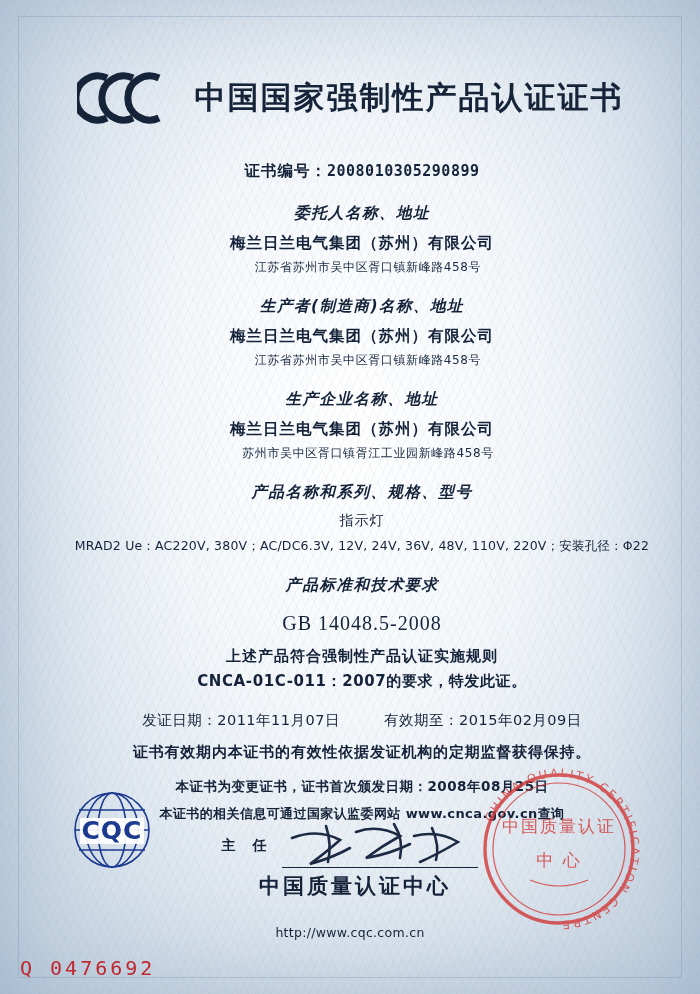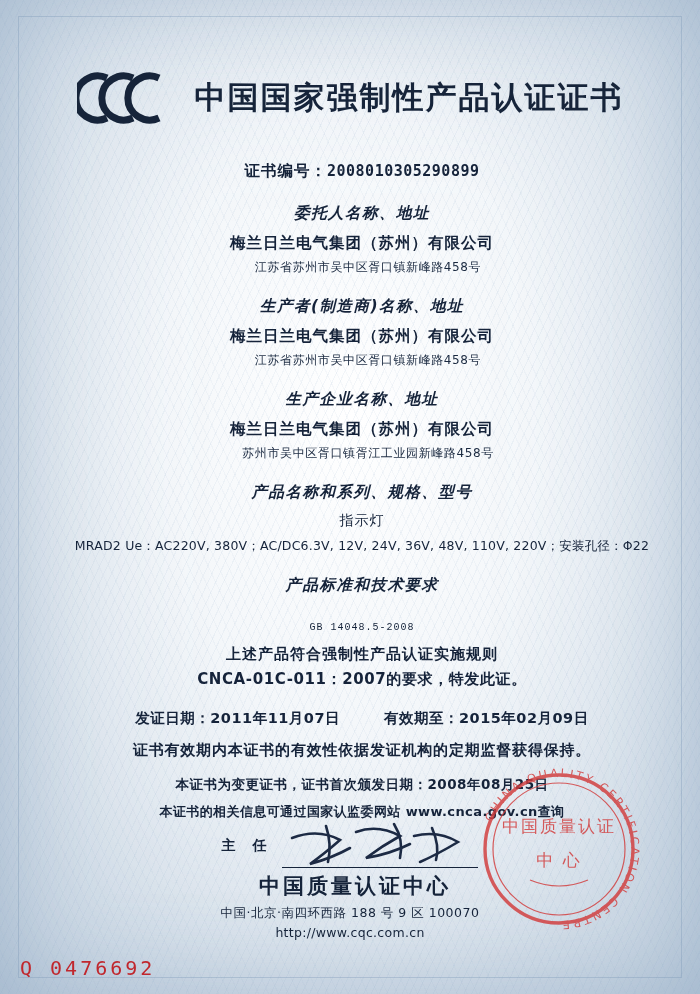--- a/index.html
+++ b/index.html
@@ -74,31 +74,31 @@
     font-size:12px;margin-top:5px;letter-spacing:.6px;color:#1a2940;margin-left:12px;
   }
   .prod-name{
     font-size:14px;margin-top:9px;letter-spacing:1px;
   }
   .spec{
     font-size:12.5px;margin-top:8px;letter-spacing:.2px;
     font-family:"DejaVu Sans","Liberation Sans",sans-serif;
   }
   .standard{
-    font-size:10px;margin-top:26px;letter-spacing:1px;
-    font-family:Liberation Mono, monospace;
+    font-size:20px;margin-top:16px;letter-spacing:1px;
+    font-family:Liberation Serif, serif;
   }
   .rule1{
     font-size:15px;font-weight:bold;margin-top:12px;letter-spacing:1px;
   }
   .rule2{
     font-size:15px;font-weight:bold;margin-top:6px;letter-spacing:.6px;
   }
   .dates{
-    margin-top:20px;font-size:14.5px;font-weight:bold;letter-spacing:.5px;
+    margin-top:20px;font-size:14.5px;font-weight:normal;letter-spacing:.5px;
     display:flex;justify-content:center;gap:44px;
   }
   .note1{
     font-size:15px;font-weight:bold;margin-top:13px;letter-spacing:.8px;
   }
   .note2{
     font-size:13.5px;font-weight:bold;margin-top:16px;letter-spacing:.5px;
   }
   .note3{
     font-size:13px;font-weight:bold;margin-top:9px;letter-spacing:.4px;
@@ -209,20 +209,34 @@
       <div>
         <span>有效期至：</span><span>2015年02月09日</span>
       </div>
     </div>
 
     <div class="note1">证书有效期内本证书的有效性依据发证机构的定期监督获得保持。</div>
     <div class="note2">本证书为变更证书，证书首次颁发日期：2008年08月25日</div>
     <div class="note3">本证书的相关信息可通过国家认监委网站 www.cnca.gov.cn查询</div>
   </div>
 
+  <div class="cqc-logo">
+    <svg width="112" height="86" viewBox="0 0 112 86" aria-hidden="true">
+      <g stroke="#1b3a8f" fill="none" stroke-width="1.6">
+        <circle cx="56" cy="40" r="37"></circle>
+        <ellipse cx="56" cy="40" rx="14" ry="37"></ellipse>
+        <ellipse cx="56" cy="40" rx="26" ry="37"></ellipse>
+        <line x1="19" y1="40" x2="93" y2="40"></line>
+        <path d="M23 20 H89"></path>
+        <path d="M23 60 H89"></path>
+      </g>
+      <rect x="24" y="28" width="64" height="26" fill="#ffffff" opacity=".92"></rect>
+      <text x="56" y="49" text-anchor="middle" font-family="DejaVu Sans, Liberation Sans, sans-serif" font-size="25" font-weight="bold" fill="#1b3a8f" letter-spacing="1">CQC</text>
+    </svg>
+  </div>
 
   <div class="seal">
     <svg width="178" height="178" viewBox="0 0 178 178" aria-hidden="true">
       <defs>
         <path id="outerArc" d="M 89,89 m -72,0 a 72,72 0 1,1 144,0 a 72,72 0 1,1 -144,0"></path>
       </defs>
       <circle cx="89" cy="89" r="74" fill="none" stroke="#d23b3b" stroke-width="3.4"></circle>
       <circle cx="89" cy="89" r="66" fill="none" stroke="#d23b3b" stroke-width="1.2"></circle>
       <text font-family="DejaVu Sans, Liberation Sans, sans-serif" font-size="11.5" fill="#d23b3b" letter-spacing="2.4">
         <textPath href="#outerArc" startOffset="6%">CHINA QUALITY CERTIFICATION CENTRE</textPath>
@@ -244,17 +258,16 @@
           <path d="M112 4 q10 16 6 34"></path>
           <path d="M132 16 q24 -6 44 6 q-20 12 -38 20"></path>
           <path d="M150 8 q8 18 4 32"></path>
         </g>
       </svg>
       <div class="underline"></div>
     </div>
   </div>
 
   <div class="org">中国质量认证中心</div>
-  <div class="addr">中国·北京·南四环西路 188 号 9 区  100070</div>
   <div class="url">http://www.cqc.com.cn</div>
 
   <div class="serial">Q 0476692</div>
 </div>
 
 </body></html>

